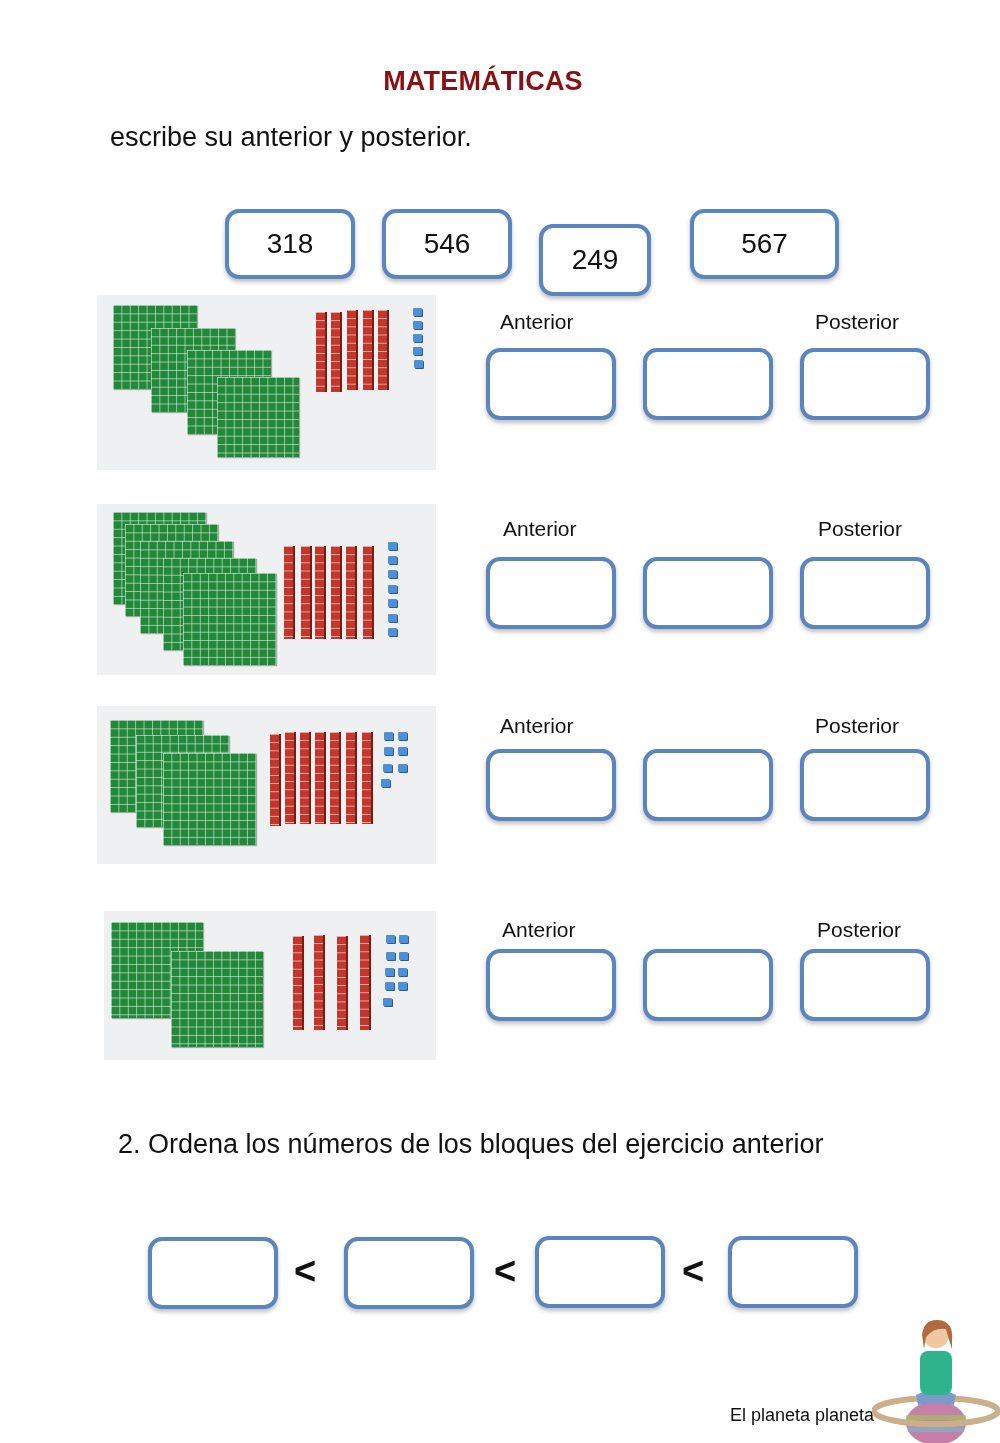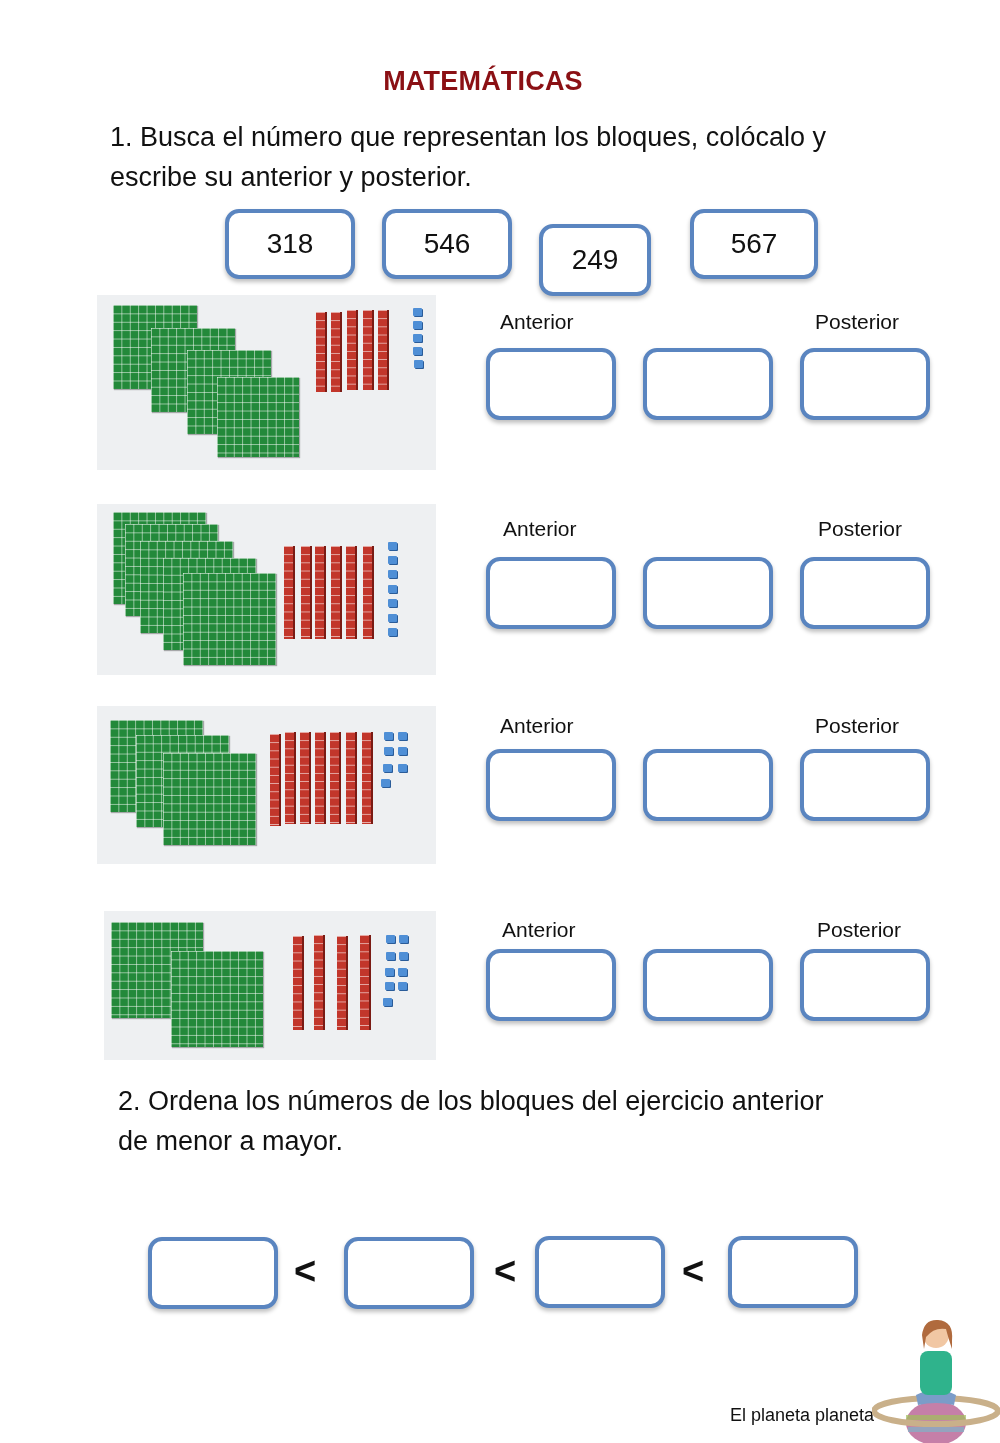--- a/index.html
+++ b/index.html
@@ -25,28 +25,27 @@
           box-shadow:1px 1px 0 #2a5c99; border-radius:1px; }
   .lt { position:absolute; font-size:38px; font-weight:bold; color:#111; }
   .footer { position:absolute; left:730px; top:1405px; font-size:18px; color:#111; }
 </style>
 </head>
 <body>
 
 <div class="title">MATEMÁTICAS</div>
 
 <div class="instr" style="left:110px;top:117px;">
-  <div>1. Busca el número que representan los bloques, colócalo y</div>
   <div>escribe su anterior y posterior.</div>
 </div>
 
 <div class="box" style="left:225px;top:209px;width:130px;height:70px;">318</div>
 <div class="box" style="left:382px;top:209px;width:130px;height:70px;">546</div>
 <div class="box" style="left:539px;top:224px;width:112px;height:72px;">249</div>
-<div class="box" style="left:690px;top:209px;width:128px;height:70px;">567</div>
+<div class="box" style="left:690px;top:209px;width:149px;height:70px;">567</div>
 
 <div class="blocks" style="left:97px;top:295px;width:339px;height:175px;">
   <div class="flat" style="left:16px;top:10px;"></div>
   <div class="flat" style="left:54px;top:33px;"></div>
   <div class="flat" style="left:90px;top:55px;"></div>
   <div class="flat" style="left:120px;top:82px;width:82px;height:80px;"></div>
   <div class="rod" style="left:219px;top:17px;height:80px;"></div>
   <div class="rod" style="left:234px;top:17px;height:80px;"></div>
   <div class="rod" style="left:250px;top:15px;height:80px;"></div>
   <div class="rod" style="left:266px;top:15px;height:80px;"></div>
@@ -130,23 +129,22 @@
   <div class="unit" style="left:281px;top:71px;"></div>
   <div class="unit" style="left:294px;top:71px;"></div>
   <div class="unit" style="left:279px;top:87px;"></div>
 </div>
 <div class="lbl" style="left:502px;top:918px;">Anterior</div>
 <div class="lbl" style="left:817px;top:918px;">Posterior</div>
 <div class="box" style="left:486px;top:949px;width:130px;height:72px;"></div>
 <div class="box" style="left:643px;top:949px;width:130px;height:72px;"></div>
 <div class="box" style="left:800px;top:949px;width:130px;height:72px;"></div>
 
-<div class="instr" style="left:118px;top:1081px;">
+<div class="instr" style="left:118px;top:1124px;">
   <div>2. Ordena los números de los bloques del ejercicio anterior</div>
-  <div>de menor a mayor.</div>
 </div>
 
 <div class="box" style="left:148px;top:1237px;width:130px;height:72px;"></div>
 <div class="lt" style="left:294px;top:1250px;">&lt;</div>
 <div class="box" style="left:344px;top:1237px;width:130px;height:72px;"></div>
 <div class="lt" style="left:494px;top:1250px;">&lt;</div>
 <div class="box" style="left:535px;top:1236px;width:130px;height:72px;"></div>
 <div class="lt" style="left:682px;top:1250px;">&lt;</div>
 <div class="box" style="left:728px;top:1236px;width:130px;height:72px;"></div>
 

